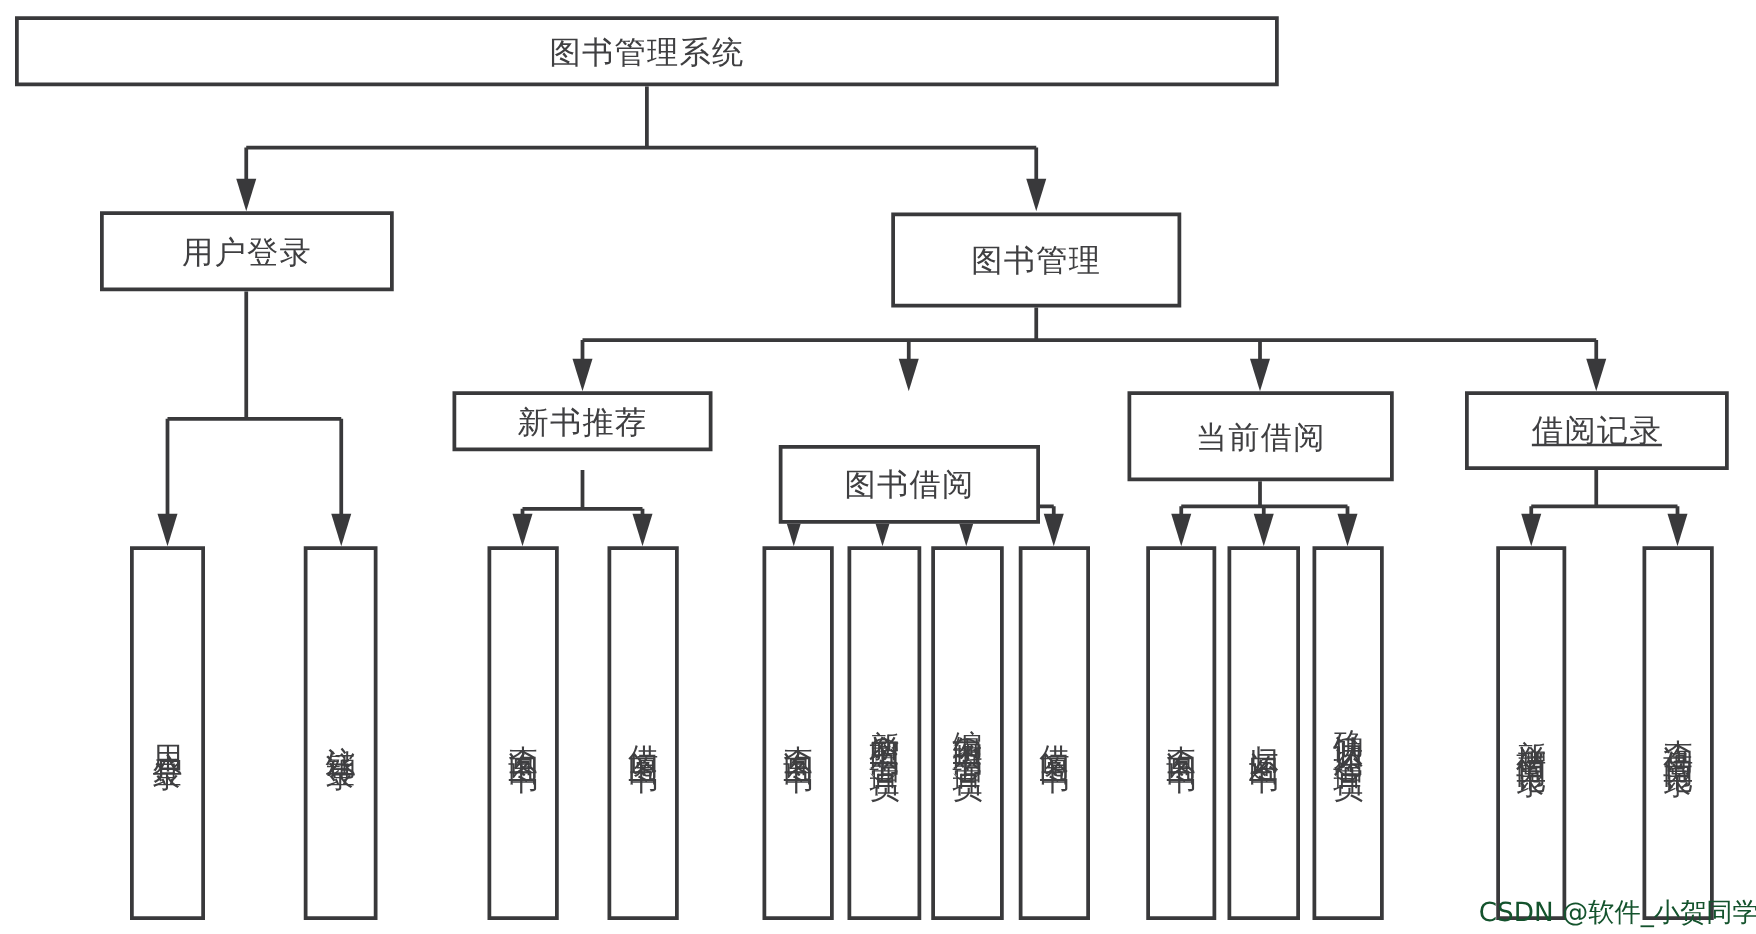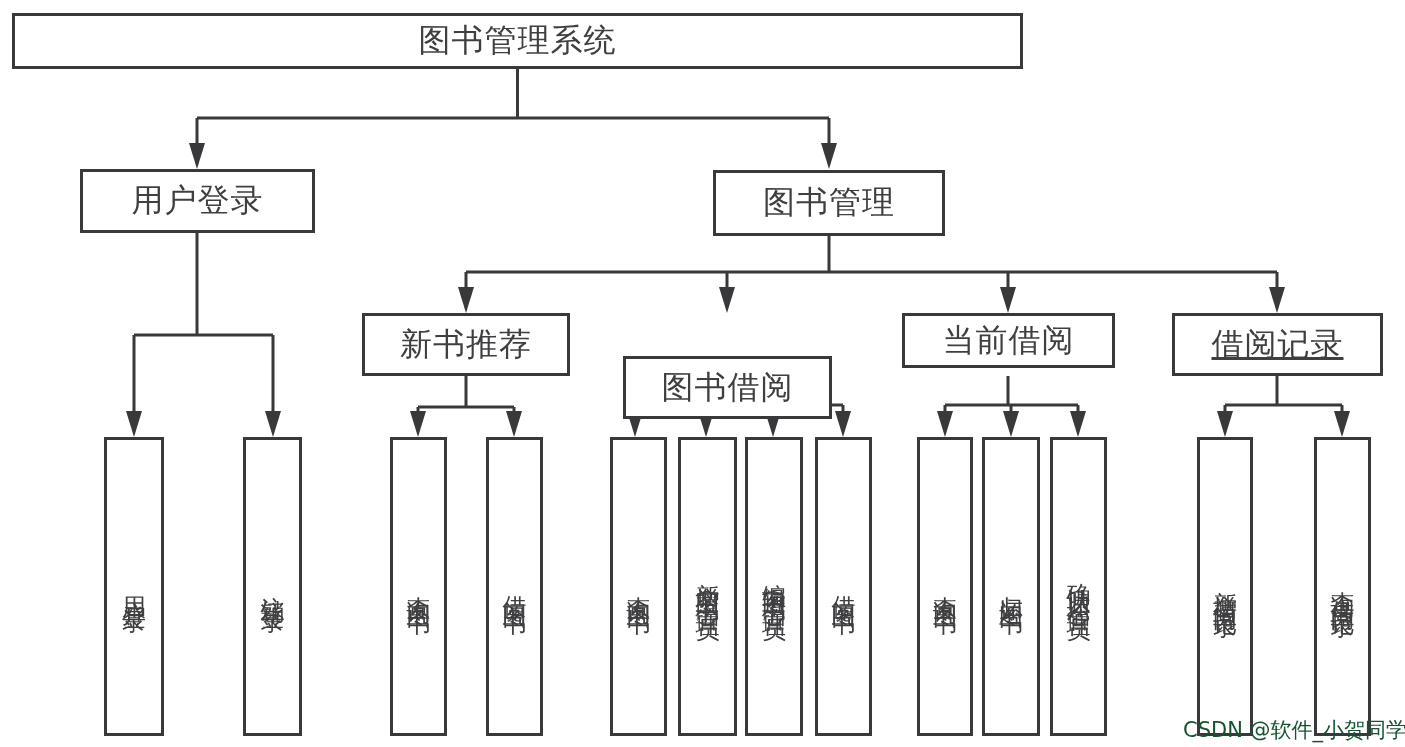--- a/index.html
+++ b/index.html
@@ -18,21 +18,21 @@
     position:absolute;
     box-sizing:border-box;
     border:3px solid #39393b;
     background:#ffffff;
     color:#3f3f41;
     display:flex;
     align-items:center;
     justify-content:center;
     text-align:center;
   }
-  .hnode { font-size:32px; letter-spacing:1px; }
+  .hnode { font-size:25px; letter-spacing:1px; }
   .vnode {
     writing-mode:vertical-rl;
     text-orientation:mixed;
     font-size:24px;
     letter-spacing:5px;
     line-height:1;
   }
   .watermark {
     position:absolute;
     left:1183px; top:716px;
@@ -87,25 +87,25 @@
       <polygon points="1003,411 1019,411 1011,437"></polygon>
       <polygon points="1070,411 1086,411 1078,437"></polygon>
       <polygon points="1217,411 1233,411 1225,437"></polygon>
       <polygon points="1334,411 1350,411 1342,437"></polygon>
     </g>
   </svg>
 
   <div class="node hnode" style="left:12px; top:13px; width:1011px; height:56px;">图书管理系统</div>
 
   <div class="node hnode" style="left:80px; top:169px; width:235px; height:64px;">用户登录</div>
-  <div class="node hnode" style="left:713px; top:170px; width:232px; height:66px;">图书管理</div>
+  <div class="node hnode" style="left:713px; top:170px; width:232px; height:76px;">图书管理</div>
 
-  <div class="node hnode" style="left:362px; top:313px; width:208px; height:63px;">新书推荐</div>
+  <div class="node hnode" style="left:362px; top:313px; width:208px; height:48px;">新书推荐</div>
   <div class="node hnode" style="left:623px; top:313px; width:209px; height:63px;margin-top:43px;">图书借阅</div>
-  <div class="node hnode" style="left:902px; top:313px; width:213px; height:55px;text-align:center;">当前借阅</div>
+  <div class="node hnode" style="left:902px; top:313px; width:213px; height:72px;text-align:center;">当前借阅</div>
   <div class="node hnode" style="left:1172px; top:313px; width:211px; height:63px;text-decoration:underline;">借阅记录</div>
 
   <div class="node vnode" style="left:104px; top:437px; width:60px; height:299px;">用户登录</div>
   <div class="node vnode" style="left:243px; top:437px; width:59px; height:299px;">注销登录</div>
 
   <div class="node vnode" style="left:390px; top:437px; width:57px; height:299px;">查询图书</div>
   <div class="node vnode" style="left:486px; top:437px; width:57px; height:299px;">借阅图书</div>
 
   <div class="node vnode" style="left:610px; top:437px; width:57px; height:299px;">查询图书</div>
   <div class="node vnode" style="left:678px; top:437px; width:59px; height:299px;">新增图书（管理员）</div>

